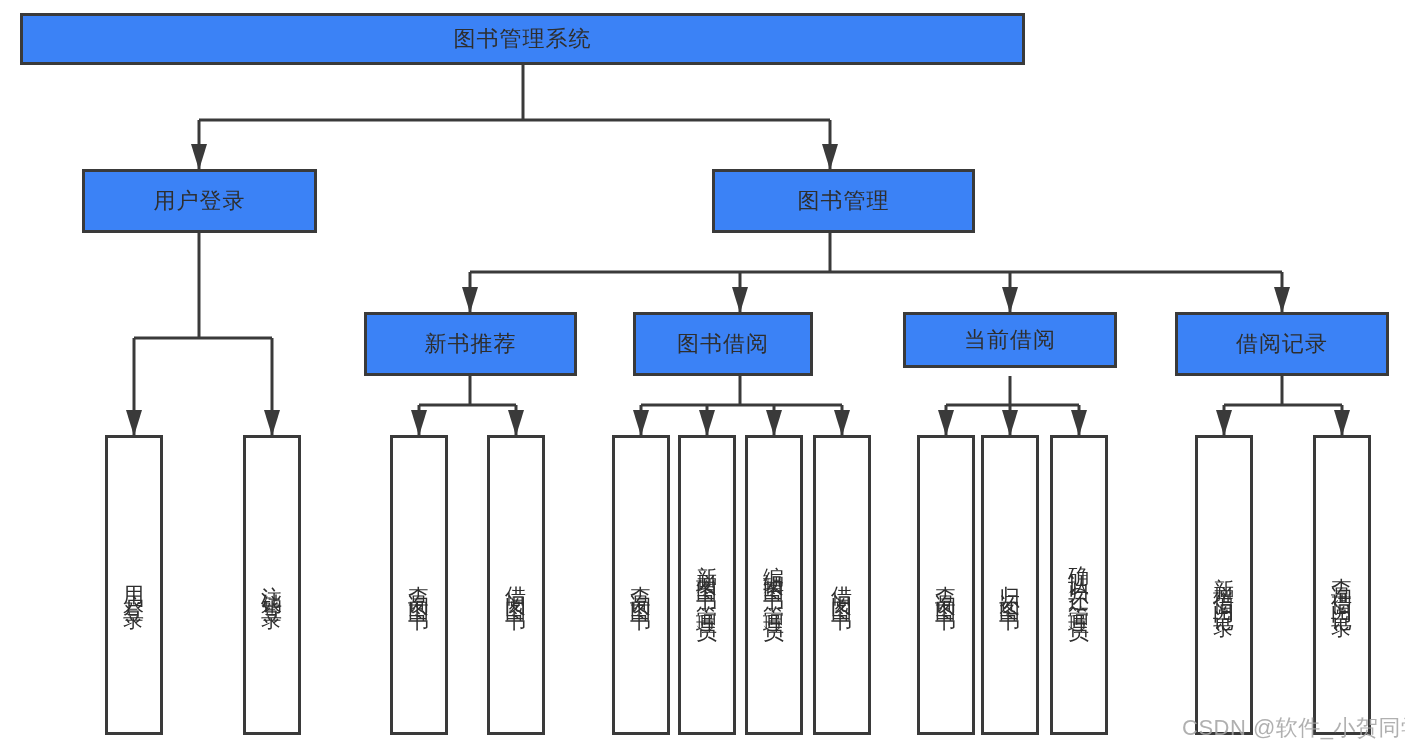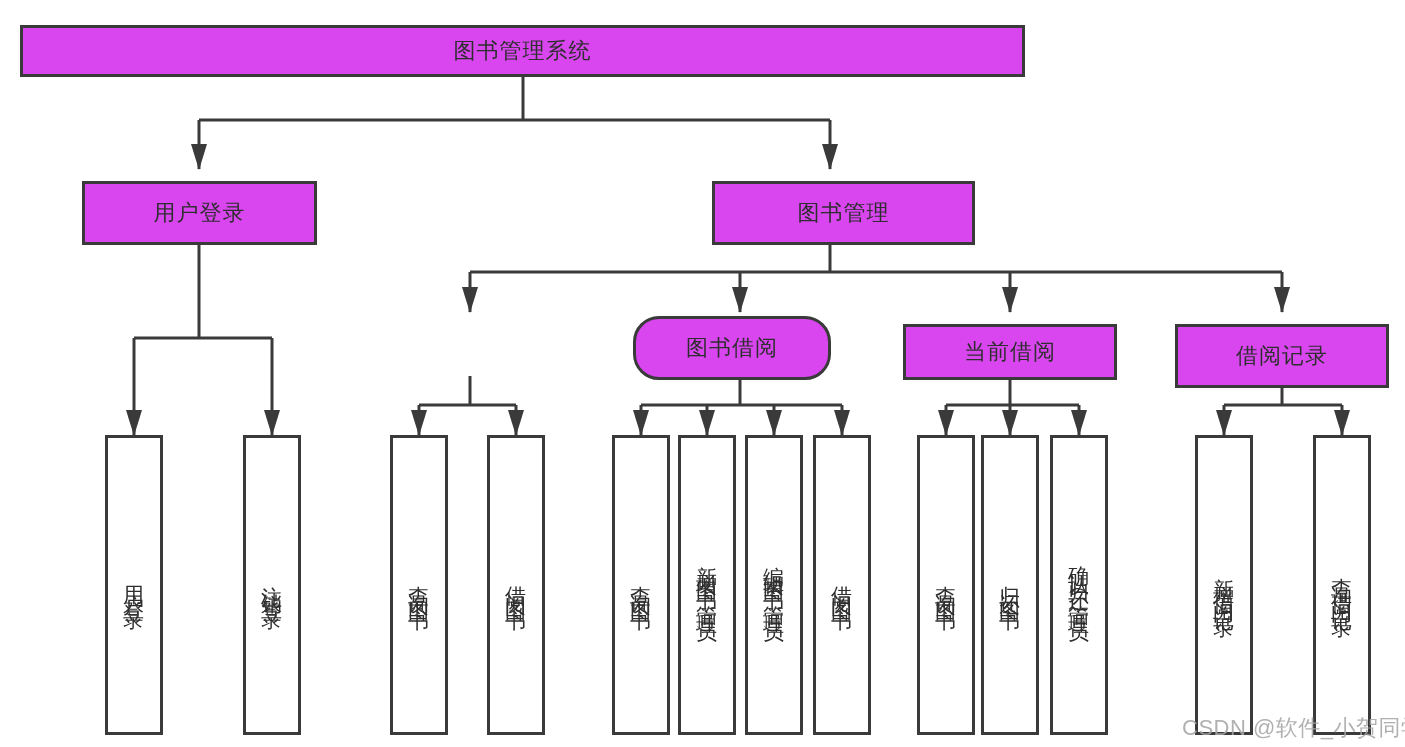--- a/index.html
+++ b/index.html
@@ -11,25 +11,24 @@
   #stage{
     position:relative;
     width:1405px;height:747px;
     background:var(--bg);
     font-family:"Liberation Sans","DejaVu Sans",sans-serif;
     overflow:hidden;
   }
   #wires{position:absolute;left:0;top:0;z-index:1;}
   .hbox{
     position:absolute;z-index:2;box-sizing:border-box;
-    border:3px solid var(--line);background:#d946ef;
+    border:3px solid var(--line);background:#3b82f6;
     display:flex;align-items:center;justify-content:center;
     font-size:22px;color:var(--text);letter-spacing:1px;
     white-space:nowrap;
-    margin-top:12px;
   }
   .leaf{
     position:absolute;z-index:2;box-sizing:border-box;
     top:435px;width:58px;height:300px;
     border:3px solid var(--line);background:#fff;
     display:flex;align-items:center;justify-content:center;
   }
   .vtext{
     writing-mode:vertical-rl;
     line-height:1;
@@ -119,21 +118,24 @@
     <span>图书管理系统</span>
   </div>
 
   <div class="hbox" style="left:82px;top:169px;width:235px;height:64px;">
     <span>用户登录</span>
   </div>
   <div class="hbox" style="left:712px;top:169px;width:263px;height:64px;">
     <span>图书管理</span>
   </div>
 
-  <div class="hbox" style="left:633px;top:304px;width:198px;height:64px;border-radius:26px;">
+  <div class="hbox" style="left:364px;top:312px;width:213px;height:64px;">
+    <span>新书推荐</span>
+  </div>
+  <div class="hbox" style="left:633px;top:312px;width:180px;height:64px;">
     <span>图书借阅</span>
   </div>
   <div class="hbox" style="left:903px;top:312px;width:214px;height:56px;">
     <span>当前借阅</span>
   </div>
   <div class="hbox" style="left:1175px;top:312px;width:214px;height:64px;">
     <span>借阅记录</span>
   </div>
 
   <div class="leaf" style="left:105px;">

